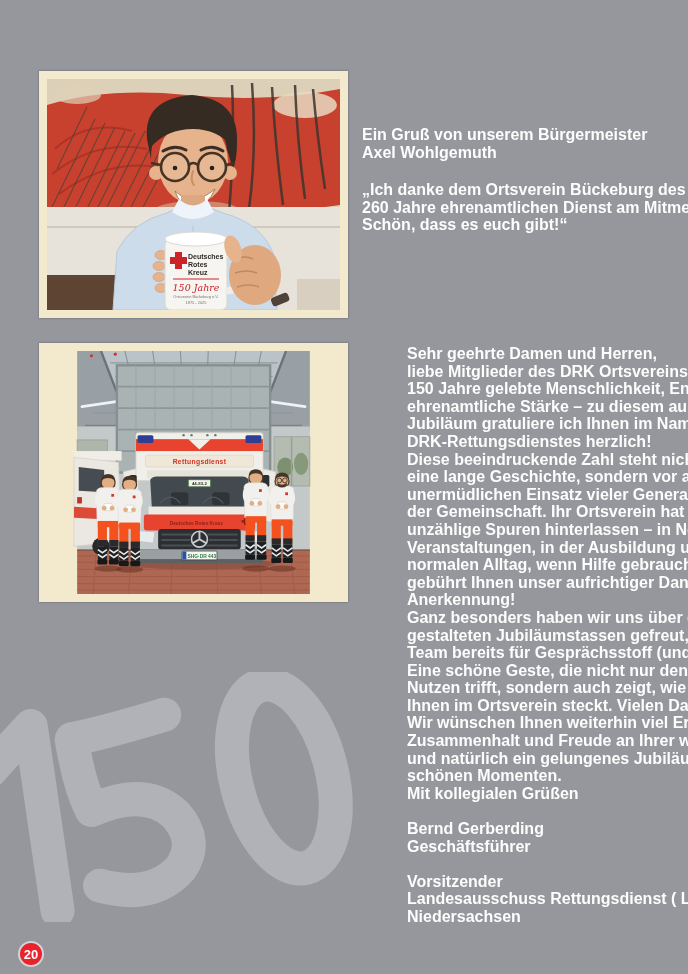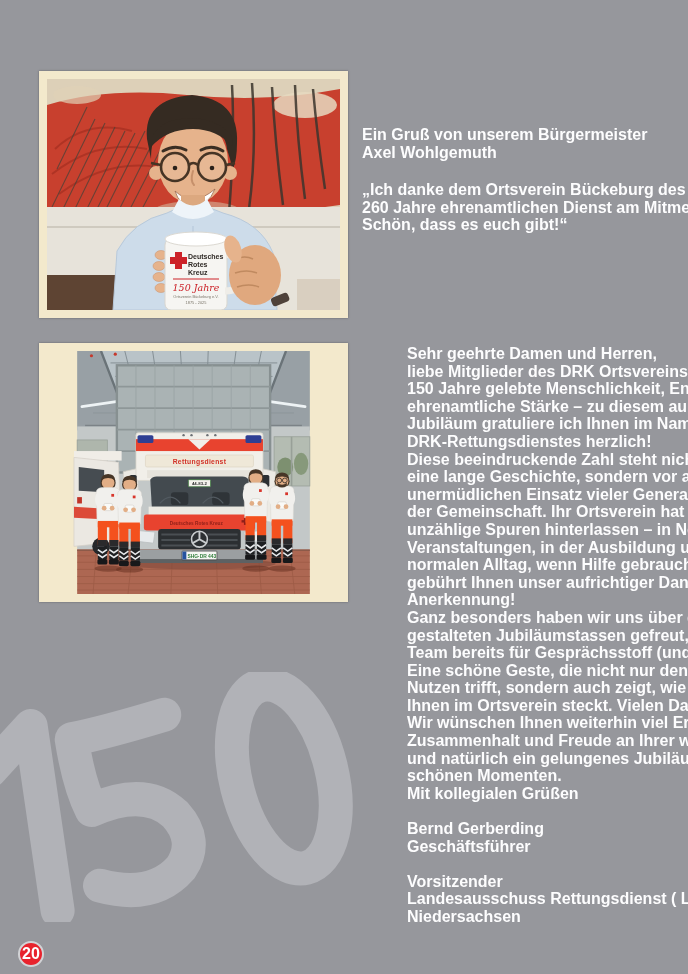--- a/index.html
+++ b/index.html
@@ -20,21 +20,21 @@
   .copy {
     position:absolute; color:#fdfdfe; font-weight:700;
     font-size:16px; line-height:17.6px; white-space:pre; letter-spacing:0;
   }
   #greeting-heading { left:362px; top:126px; }
   #greeting-quote   { left:362px; top:181px; }
   #letter-body      { left:362px; top:345px;margin-left:45px; }
   .page-num {
     position:absolute; left:18px; top:941px; width:26px; height:26px;
     border-radius:50%; background:#e8232d; border:2px solid #d2d3d6;
-    box-sizing:border-box; color:#ffffff; font-size:16px; font-weight:700;
+    box-sizing:border-box; color:#ffffff; font-size:13px; font-weight:700;
     display:flex; align-items:center; justify-content:center;
   }
   svg text { font-family:"Liberation Sans", sans-serif; }
   svg text.script { font-family:"DejaVu Serif", serif; font-style:italic; }
 </style>
 </head>
 <body>
 
 <div class="page">
 

